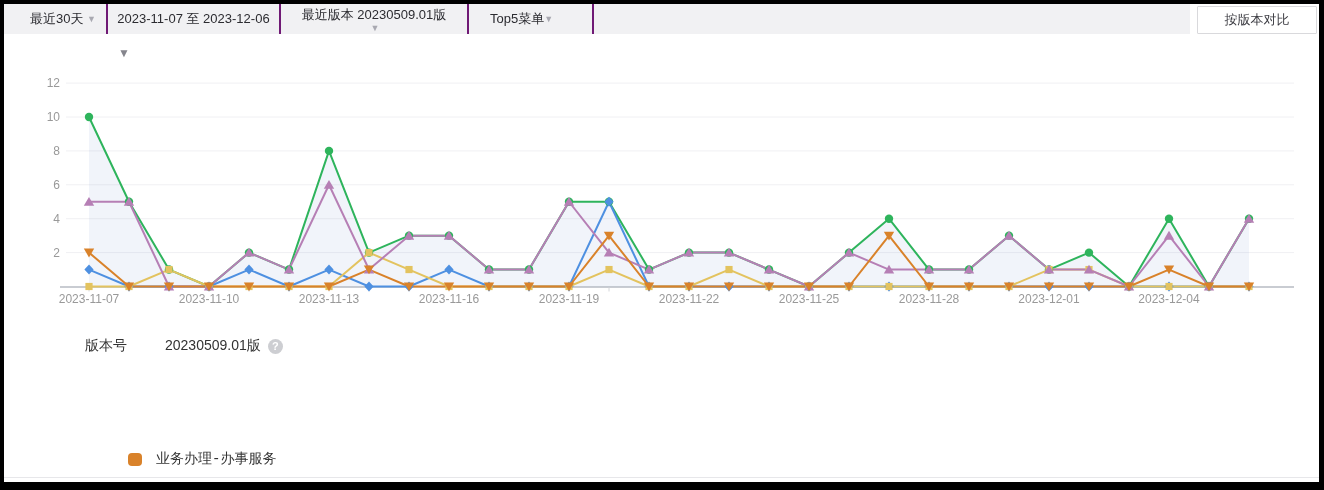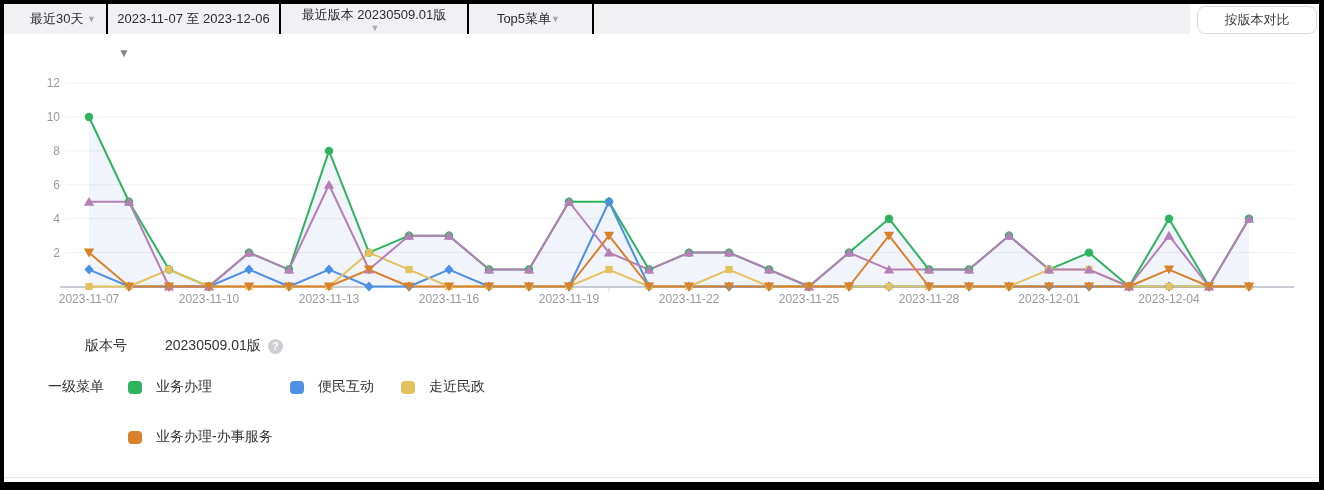--- a/index.html
+++ b/index.html
@@ -7,31 +7,31 @@
   .frame{position:relative;width:1324px;height:490px;background:#fff;overflow:hidden;}
   .edge{position:absolute;background:#000;z-index:60;}
   .edge.top{left:0;top:0;width:1324px;height:4px;}
   .edge.left{left:0;top:0;width:4px;height:490px;}
   .edge.right{right:0;top:0;width:5px;height:490px;}
   .edge.bottom{left:0;bottom:0;width:1324px;height:8px;}
 
   
   .toolbar{position:absolute;left:4px;top:4px;width:1186px;height:30px;background:#f1f1f3;
            display:flex;align-items:stretch;z-index:20;font-size:13px;color:#2b2b30;}
-  .tb-sec{display:flex;align-items:center;border-right:2px solid #000000;box-sizing:border-box;}
+  .tb-sec{display:flex;align-items:center;border-right:2px solid #701a75;box-sizing:border-box;}
   .tb-sec:last-child{border-right:2px solid #fff;}
   .tb-filler{flex:1;border-right:none !important;}
   .caret{font-size:9px;color:#a9a9b1;line-height:1;}
   .sec-1{width:104px;padding:0 10px 0 26px;justify-content:space-between;}
   .sec-2{width:173px;justify-content:center;}
   .sec-3{width:188px;justify-content:center;flex-direction:column;}
   .sec-3 .caret{margin-left:2px;}
-  .sec-4{width:125px;padding:0 32px 0 14px;justify-content:flex-end;}
+  .sec-4{width:125px;padding:0 32px 0 14px;justify-content:center;}
   .compare-btn{position:absolute;left:1197px;top:6px;width:120px;height:28px;z-index:20;
-               background:#fff;border:1px solid #d9d9dc;border-radius:8px;box-sizing:border-box;
+               background:#fff;border:1px solid #d9d9dc;border-radius:1px;box-sizing:border-box;
                display:flex;align-items:center;justify-content:center;font-size:13px;color:#3a3a40;cursor:pointer;}
   .dropdown-caret{position:absolute;left:118px;top:47px;z-index:25;font-size:12px;color:#85858d;line-height:1;}
 
   
   .chart-svg{position:absolute;left:0;top:0;width:1324px;height:330px;z-index:1;}
 
   
   .f-row{position:absolute;left:48px;display:flex;align-items:center;height:20px;font-size:14px;color:#333;z-index:5;}
   .f-label{width:80px;flex:0 0 80px;}
   .legend-item{display:flex;align-items:center;}
@@ -279,38 +279,23 @@
   <button class="compare-btn">按版本对比</button>
 
   <span class="dropdown-caret">▼</span>
 
   <div class="f-row" style="top:336px;margin-left:37px;">
     <span class="f-label">版本号</span>
     <span>20230509.01版</span>
     <span class="help-icon">?</span>
   </div>
 
-  <div class="f-row" style="top:377px;">
-    <span class="f-label">一级菜单</span>
-    <span class="legend-item">
-      <span class="swatch" style="background: rgb(46, 180, 92);"></span>
-      <span>业务办理</span>
-    </span>
-    <span class="legend-item" style="margin-left:78px;">
-      <span class="swatch" style="background: rgb(78, 144, 225);"></span>
-      <span>便民互动</span>
-    </span>
-    <span class="legend-item" style="margin-left:27px;">
-      <span class="swatch" style="background: rgb(227, 195, 95);"></span>
-      <span>走近民政</span>
-    </span>
-  </div>
-
-
-  <div class="f-row" style="top:427px;">
+
+
+  <div class="f-row" style="top:449px;font-family:Liberation Mono, monospace;">
     <span class="f-label"></span>
     <span class="legend-item">
       <span class="swatch" style="background: rgb(217, 130, 42);"></span>
       <span>业务办理-办事服务</span>
     </span>
   </div>
 
   <div class="bottom-divider"></div>
 
   <div class="edge top"></div>

